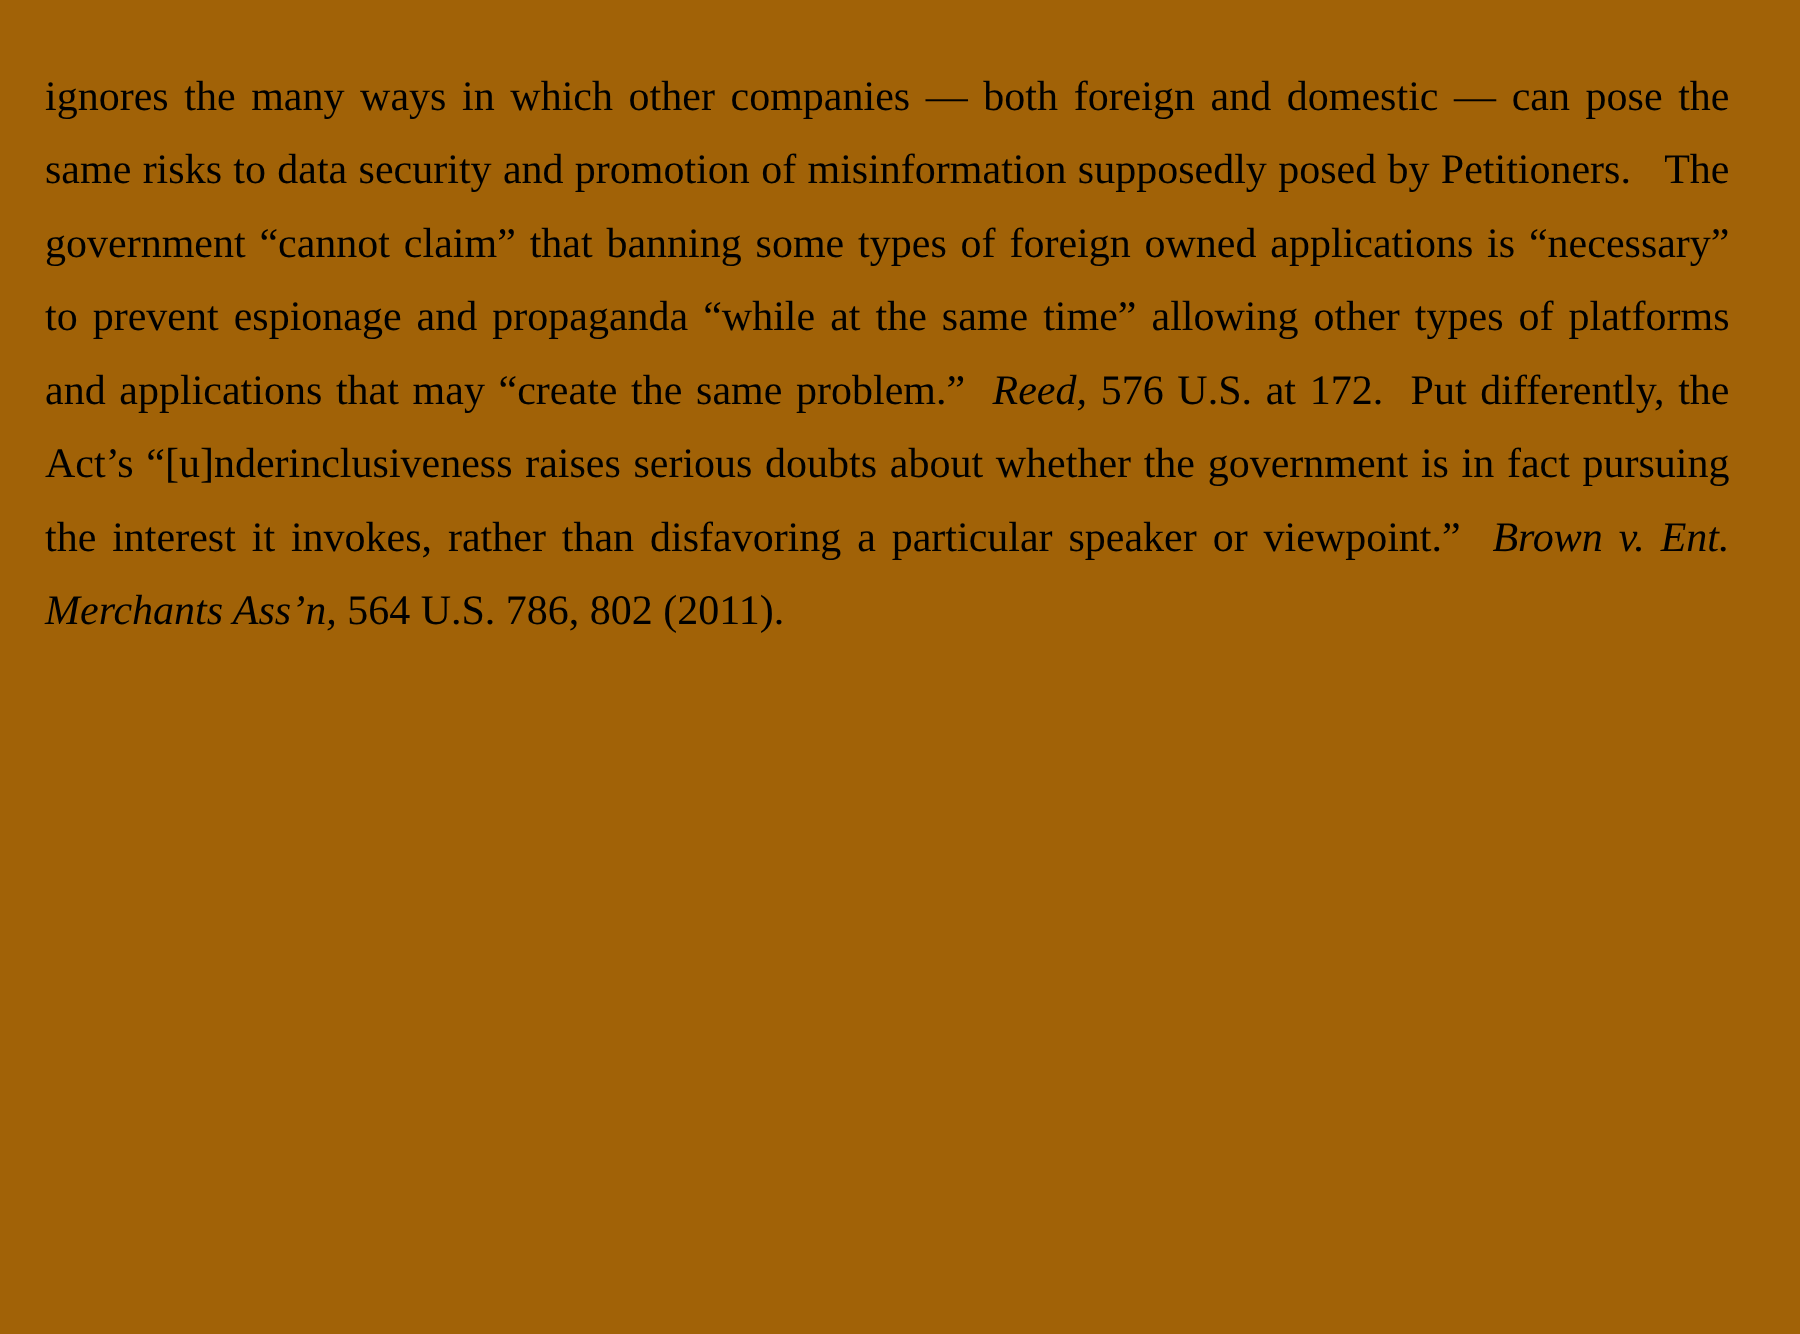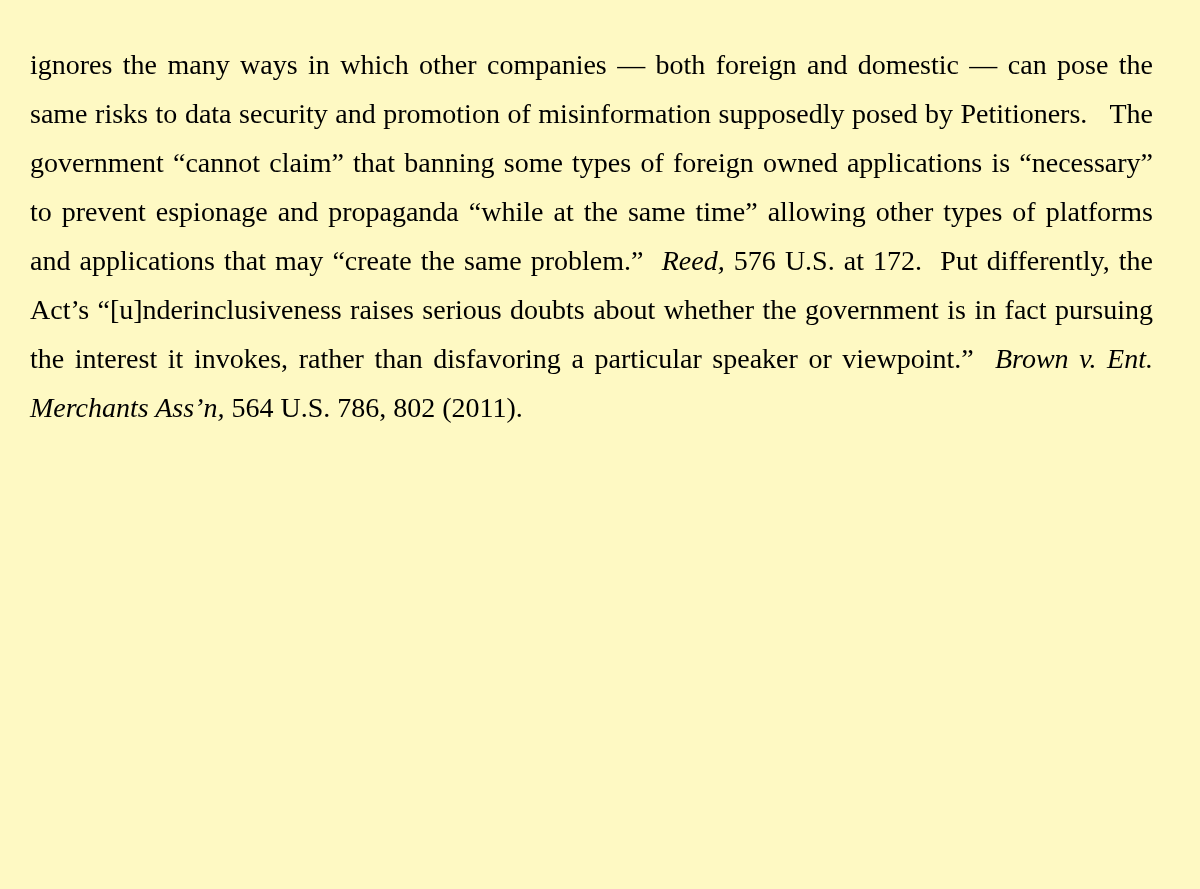--- a/index.html
+++ b/index.html
@@ -13,21 +13,21 @@
       width: 1200px;
       min-height: 889px;
       display: flex;
       align-items: flex-start;
       justify-content: center;
     }
 
     .page-container {
       width: 1200px;
       min-height: 889px;
-      background: #fef9c3;
+      background: #a16207;
       padding: 40px 47px 40px 30px;
       display: flex;
       align-items: flex-start;
       justify-content: center;
     }
 
     .text-block {
       font-family: "Times New Roman", Times, serif;
       font-size: 28px;
       line-height: 1.75;

